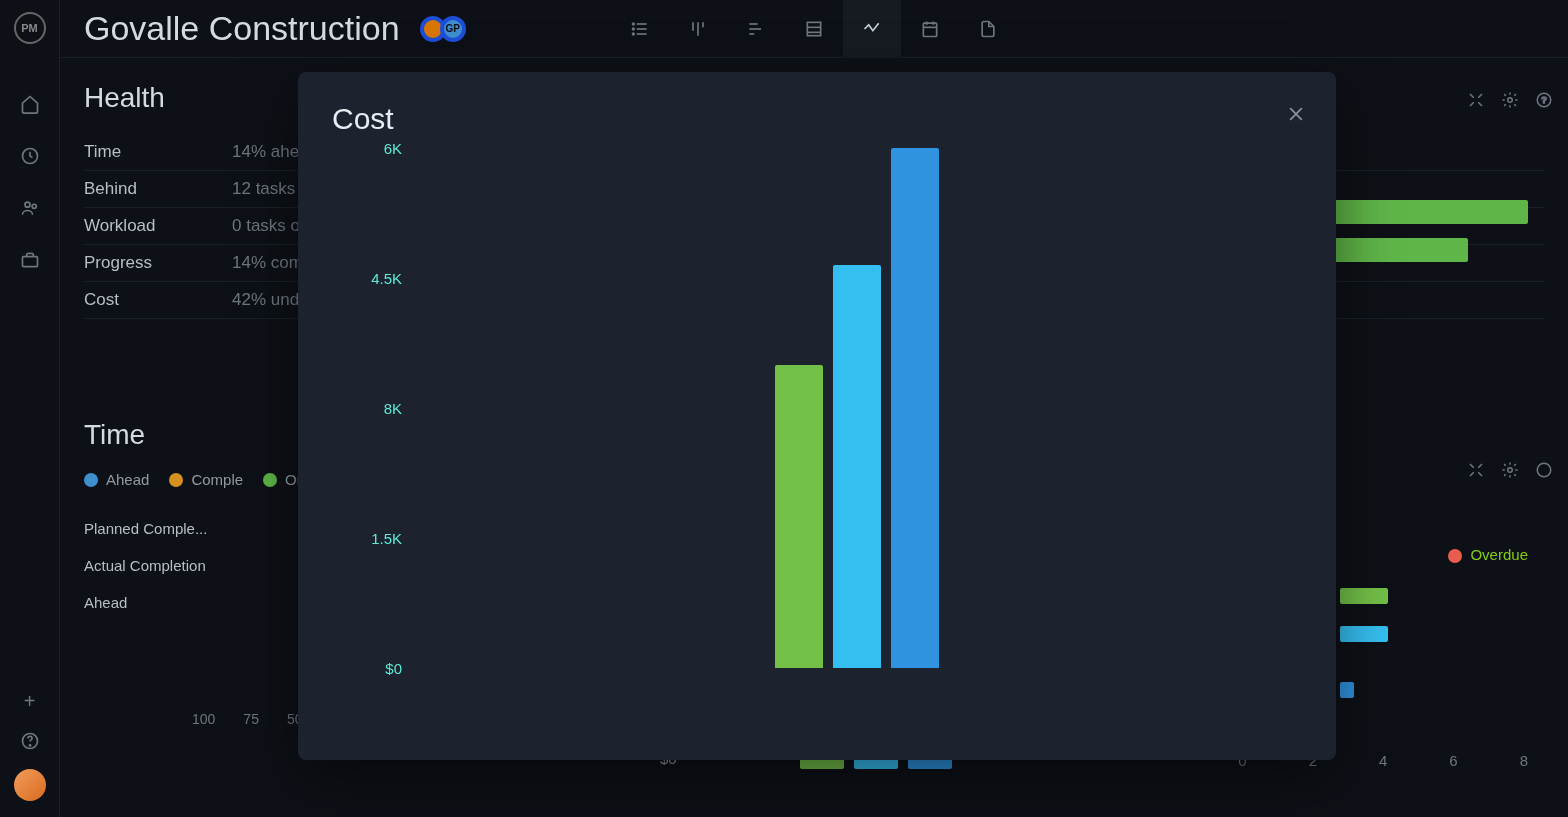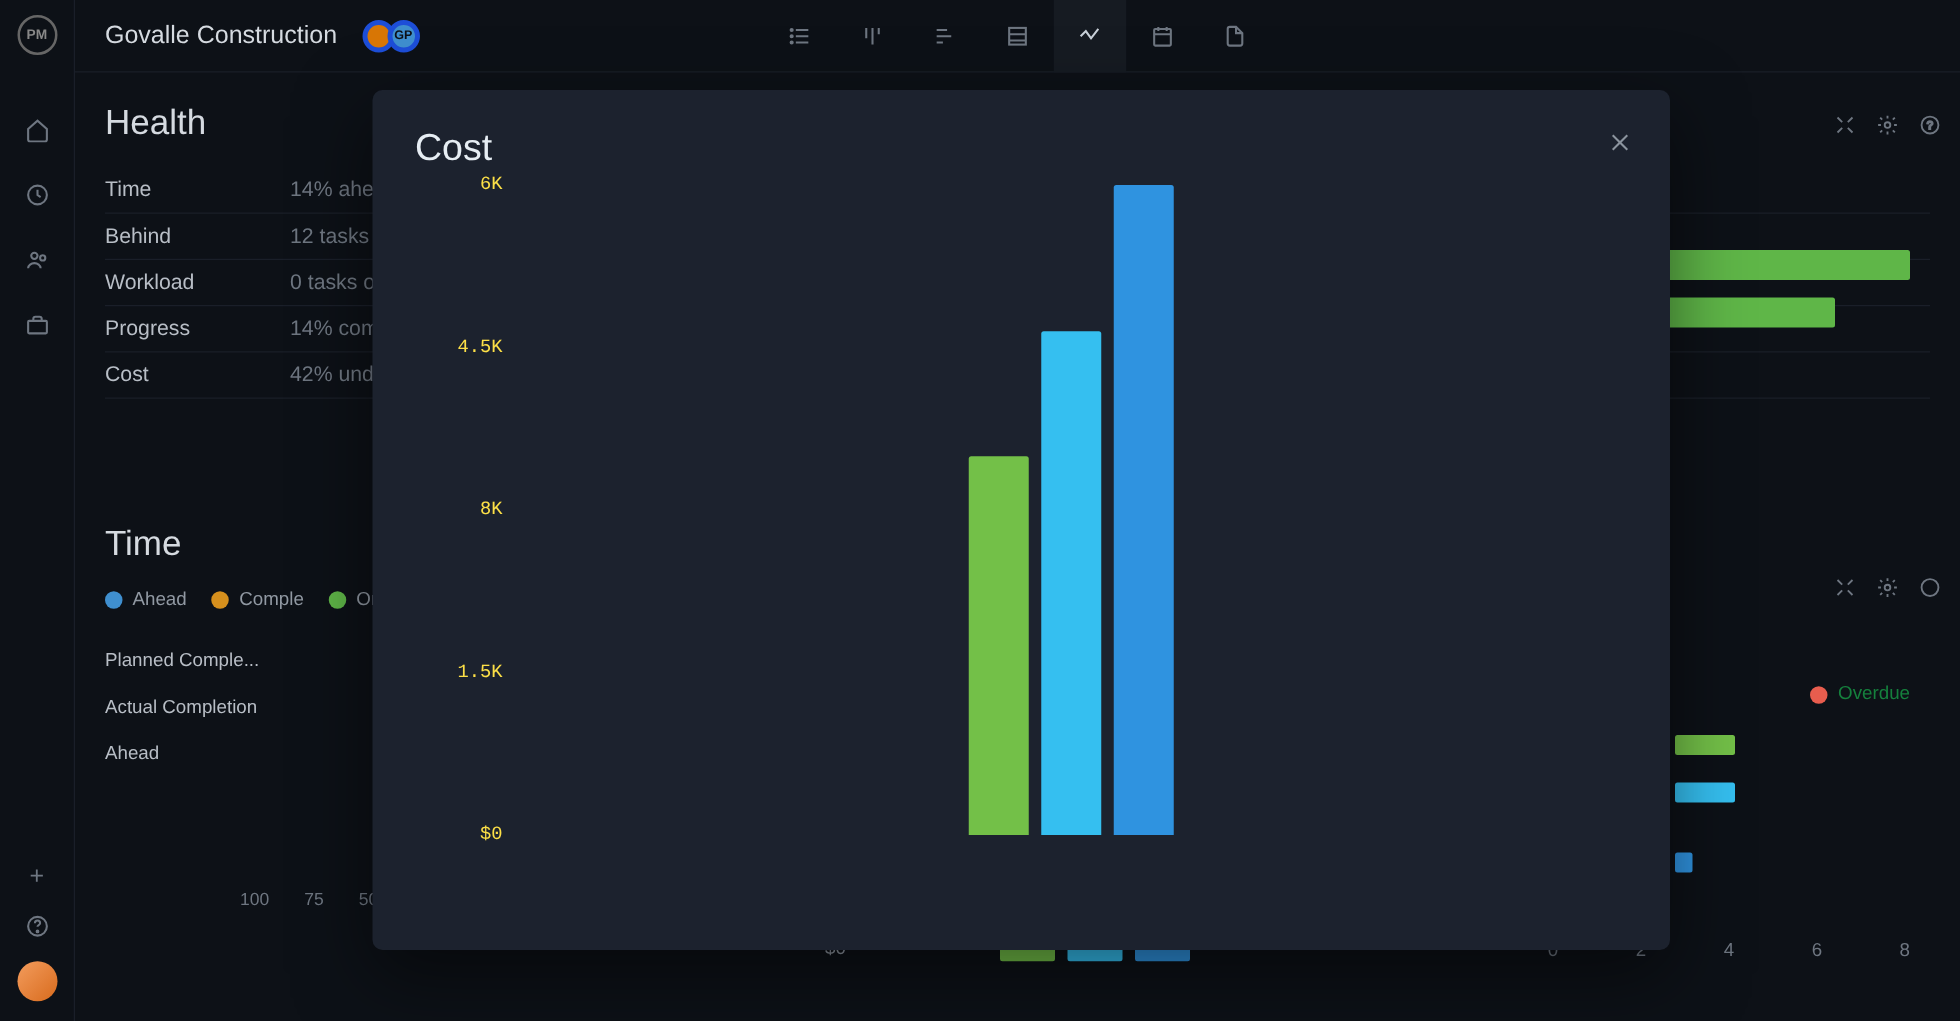--- a/index.html
+++ b/index.html
@@ -64,21 +64,21 @@
 .top-bar {
   position: absolute;
   left: 60px; top: 0; right: 0;
   height: 58px;
   display: flex;
   align-items: center;
   padding: 0 24px;
   border-bottom: 1px solid #1a1f29;
 }
 .project-title {
-  font-size: 20px; font-weight: 400; color: #d5dae0;
+  font-size: 34px; font-weight: 400; color: #d5dae0;
 }
 .avatar-stack {
   display: flex; margin-left: 20px;
 }
 .avatar-chip {
   width: 26px; height: 26px; border-radius: 50%;
   border: 4px solid #1d4ed8;
   margin-left: -6px;
   display: flex; align-items: center; justify-content: center;
   font-size: 10px; font-weight: 600; color: #0d1117;
@@ -149,21 +149,21 @@
   width: 200px;
 }
 .bg-bar {
   height: 24px; background: #5fb648; margin-bottom: 14px; border-radius: 2px;
 }
 
 .bg-overdue {
   position: absolute;
   right: 40px; top: 488px;
   display: flex; align-items: flex-end; gap: 8px;
-  font-size: 15px; color: #15803d;
+  font-size: 15px; color: #84cc16;
 }
 .bg-overdue-dot { width: 14px; height: 14px; border-radius: 50%; background: #e85d4e; }
 
 .bg-task-bars {
   position: absolute;
   right: 180px; top: 530px;
 }
 .bg-tbar { width: 48px; height: 16px; margin-bottom: 22px; border-radius: 2px; }
 
 .bg-bottom-axis {
@@ -221,24 +221,23 @@
   margin-left: 20px;
 }
 .y-axis {
   position: absolute;
   left: 0; top: 0; bottom: 20px;
   width: 50px;
 }
 .y-tick {
   position: absolute;
   right: 0;
-  font-size: 15px; color: #fde047;
+  font-size: 15px; color: #5eead4;
   text-align: right;
   transform: translateY(-50%);
-  font-family: Liberation Mono, monospace;
 }
 .plot {
   position: absolute;
   left: 70px; right: 10px; top: 0; bottom: 20px;
 }
 .bars {
   position: absolute;
   left: 50%; bottom: 0;
   transform: translateX(-50%);
   display: flex; gap: 10px; align-items: flex-end;

